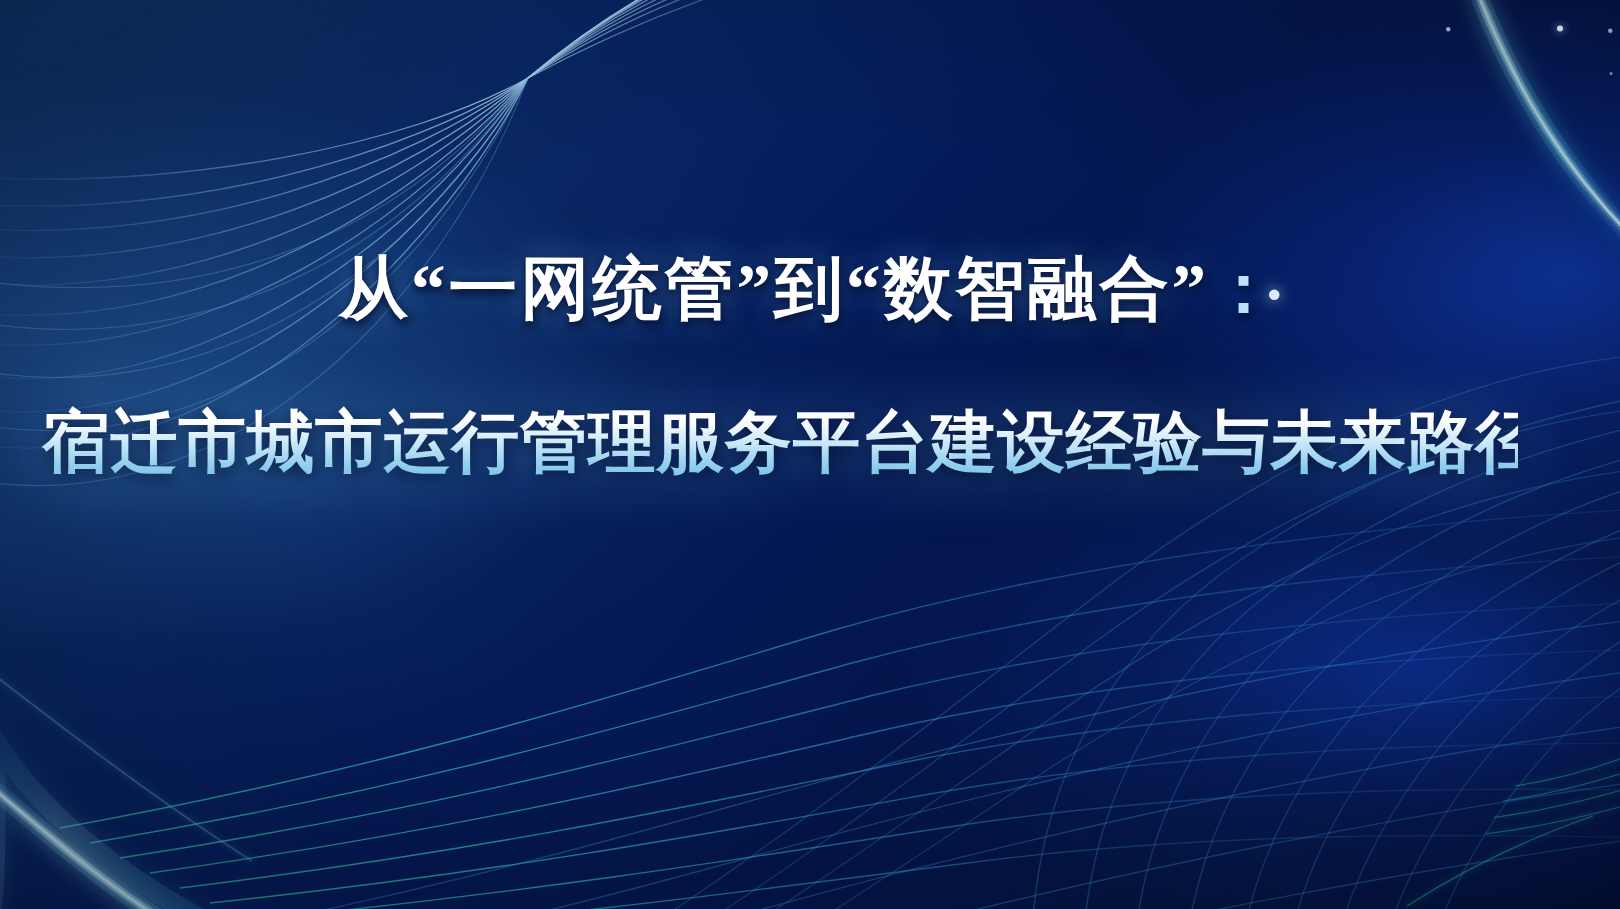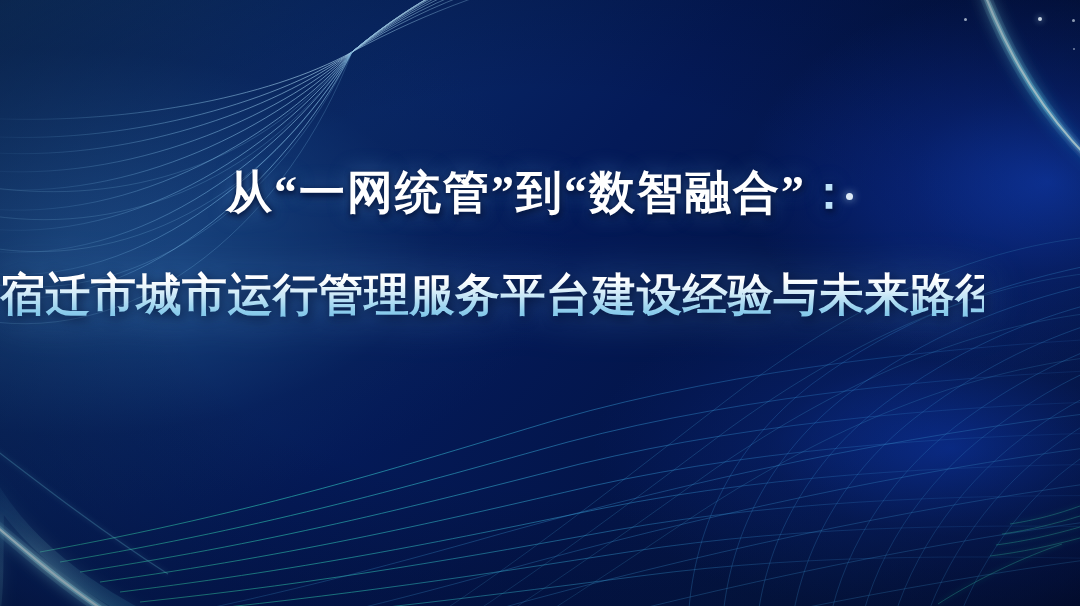--- a/index.html
+++ b/index.html
@@ -79,20 +79,21 @@
     line-height: 62px;
     letter-spacing: 0.5px;
     font-weight: 700;
     white-space: nowrap;
     background: linear-gradient(180deg, #ffffff 0%, #ffffff 26%, #cfeaf8 48%, #8ecdec 76%, #6bbbe4 100%);
     -webkit-background-clip: text;
     background-clip: text;
     color: transparent;
     -webkit-text-fill-color: transparent;
     filter: drop-shadow(2px 3px 6px rgba(0,10,40,0.8)) drop-shadow(0 0 20px rgba(110,190,250,0.35));
+    padding-left: 28px;
   }
 
   .subtitle {
     position: absolute;
     left: 0;
     top: 402px;
     width: 1080px;
     text-align: center;
     font-size: 17px;
     line-height: 25px;

